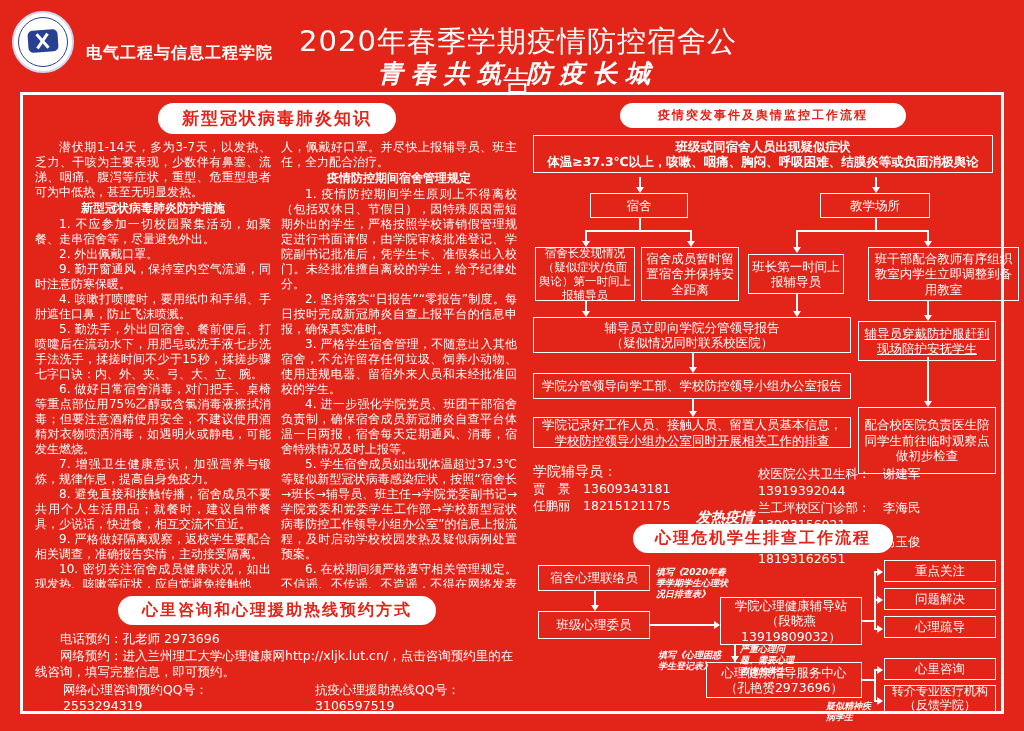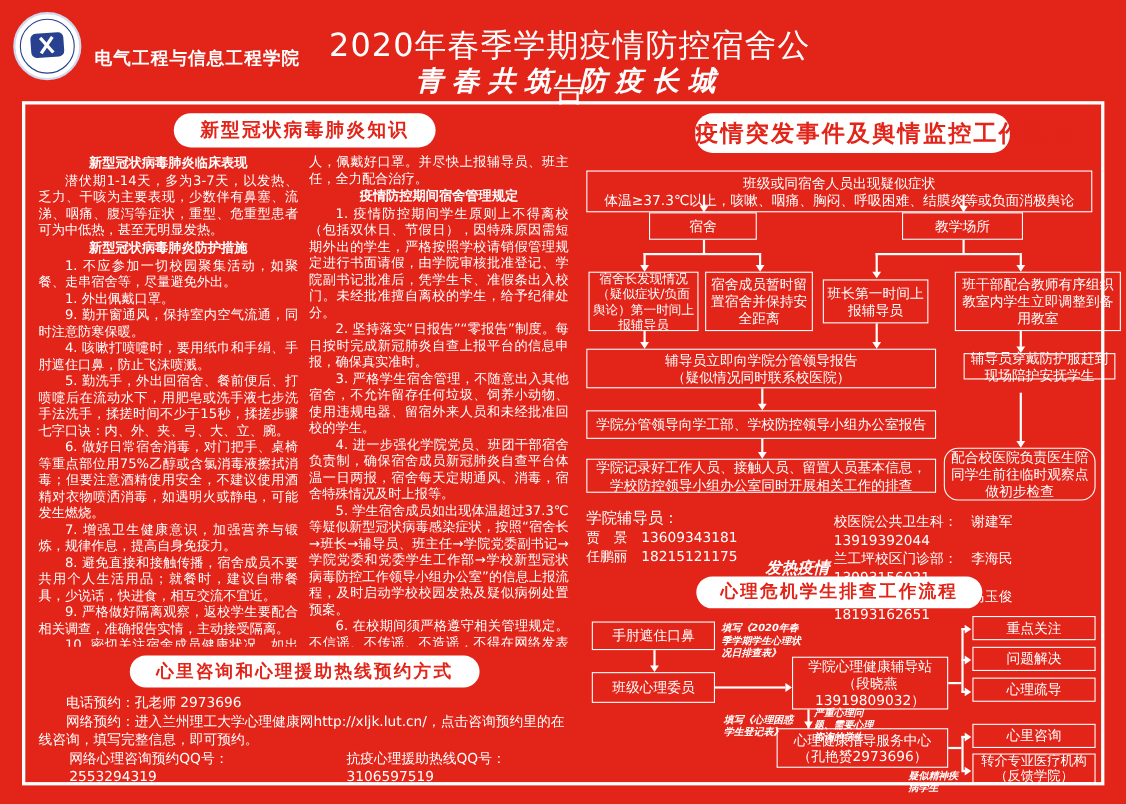--- a/index.html
+++ b/index.html
@@ -36,21 +36,21 @@
   .col .chead{text-align:center;font-weight:bold;text-indent:0;margin:1px 0;}
   .pill2{margin:8px auto 4px auto;width:318px;font-size:16px;padding:4px 0;}
   .hot{font-size:12.5px;line-height:16.5px;padding:2px 4px 0 4px;}
   .hot p{margin:0;text-indent:2em;}
   .qqrow{display:flex;gap:48px;padding-left:28px;margin-top:1px;}
   
   .right{position:absolute;left:505px;top:4px;width:474px;height:612px;}
   .fbox{position:absolute;border:1.5px solid #fff;box-sizing:border-box;
     display:flex;align-items:center;justify-content:center;text-align:center;
     font-size:12.5px;line-height:15.5px;padding:1px 3px;}
-  .pillA{position:absolute;left:104px;top:4px;width:286px;font-size:21px;padding:4px 0;}
+  .pillA{position:absolute;left:92px;top:4px;width:286px;font-size:12px;padding:4px 0;}
   .pillB{position:absolute;left:105px;top:425px;width:260px;font-size:16px;padding:4px 0;}
   .vl{position:absolute;width:1.5px;background:#fff;}
   .hl{position:absolute;height:1.5px;background:#fff;}
   .ahd{position:absolute;width:0;height:0;border-left:4px solid transparent;border-right:4px solid transparent;border-top:6px solid #fff;}
   .ahr{position:absolute;width:0;height:0;border-top:4px solid transparent;border-bottom:4px solid transparent;border-left:6px solid #fff;}
   .contacts{position:absolute;left:2px;top:364px;width:472px;font-size:12.5px;line-height:17px;}
   .c-left{position:absolute;left:3px;top:0;}
   .c-left .lbl{font-weight:normal;font-size:14px;}
   .c-mid{position:absolute;left:166px;top:14px;font-weight:bold;font-style:italic;font-size:14.5px;line-height:17px;text-align:center;margin-top:32px;}
   .c-right{position:absolute;left:228px;top:2px;}
@@ -70,25 +70,24 @@
   <div class="subtitle">青春共筑  防疫长城</div>
 </div>
 
 <div class="panel">
 
   <div class="left">
     <div class="pill pill1">新型冠状病毒肺炎知识</div>
 
     <div class="cols">
       <div class="col">
-        <p class="chead">新型冠状病毒肺炎临床表现</p>
         <p>潜伏期1-14天，多为3-7天，以发热、乏力、干咳为主要表现，少数伴有鼻塞、流涕、咽痛、腹泻等症状，重型、危重型患者可为中低热，甚至无明显发热。</p>
         <p class="chead">新型冠状病毒肺炎防护措施</p>
         <p>1. 不应参加一切校园聚集活动，如聚餐、走串宿舍等，尽量避免外出。</p>
-        <p>1. 外出佩戴口罩。</p>
+        <p>2. 外出佩戴口罩。</p>
         <p>9. 勤开窗通风，保持室内空气流通，同时注意防寒保暖。</p>
         <p>4. 咳嗽打喷嚏时，要用纸巾和手绢、手肘遮住口鼻，防止飞沫喷溅。</p>
         <p>5. 勤洗手，外出回宿舍、餐前便后、打喷嚏后在流动水下，用肥皂或洗手液七步洗手法洗手，揉搓时间不少于15秒，揉搓步骤七字口诀：内、外、夹、弓、大、立、腕。</p>
         <p>6. 做好日常宿舍消毒，对门把手、桌椅等重点部位用75%乙醇或含氯消毒液擦拭消毒；但要注意酒精使用安全，不建议使用酒精对衣物喷洒消毒，如遇明火或静电，可能发生燃烧。</p>
         <p>7. 增强卫生健康意识，加强营养与锻炼，规律作息，提高自身免疫力。</p>
         <p>8. 避免直接和接触传播，宿舍成员不要共用个人生活用品；就餐时，建议自带餐具，少说话，快进食，相互交流不宜近。</p>
         <p>9. 严格做好隔离观察，返校学生要配合相关调查，准确报告实情，主动接受隔离。</p>
         <p>10. 密切关注宿舍成员健康状况，如出现发热、咳嗽等症状，应自觉避免接触他</p>
       </div>
       <div class="col">
@@ -111,21 +110,21 @@
         <span>网络心理咨询预约QQ号：2553294319</span>
         <span>抗疫心理援助热线QQ号：3106597519</span>
       </div>
     </div>
   </div>
 
   <div class="right">
 
     <div class="pill pillA">疫情突发事件及舆情监控工作流程</div>
 
-    <div class="fbox twoline" style="left:5px;top:56px;width:460px;height:38px;">
+    <div class="fbox twoline" style="left:5px;top:36px;width:460px;height:38px;font-weight:bold;">
       <div>
         <span>班级或同宿舍人员出现疑似症状</span>
         <span>体温≥37.3℃以上，咳嗽、咽痛、胸闷、呼吸困难、结膜炎等或负面消极舆论</span>
       </div>
     </div>
 
     <div class="vl" style="left:111px;top:78px;height:11px;"></div>
     <div class="ahd" style="left:107.5px;top:88px;"></div>
     <div class="vl" style="left:347px;top:78px;height:11px;"></div>
     <div class="ahd" style="left:343.5px;top:88px;"></div>
@@ -157,29 +156,29 @@
     <div class="ahd" style="left:264.5px;top:212px;"></div>
     <div class="vl" style="left:399px;top:202px;height:15px;"></div>
     <div class="ahd" style="left:395.5px;top:216px;"></div>
 
     <div class="fbox twoline" style="left:5px;top:218px;width:318px;height:36px;">
       <div>
         <span>辅导员立即向学院分管领导报告</span>
         <span>（疑似情况同时联系校医院）</span>
       </div>
     </div>
-    <div class="fbox" style="left:348px;top:222px;width:138px;height:24px;">辅导员穿戴防护服赶到现场陪护安抚学生</div>
+    <div class="fbox" style="left:330px;top:222px;width:138px;height:40px;text-decoration:underline;">辅导员穿戴防护服赶到现场陪护安抚学生</div>
 
     <div class="vl" style="left:164px;top:254px;height:16px;"></div>
     <div class="ahd" style="left:160.5px;top:268px;"></div>
     <div class="vl" style="left:399px;top:258px;height:46px;"></div>
     <div class="ahd" style="left:395.5px;top:302px;"></div>
 
     <div class="fbox" style="left:5px;top:274px;width:318px;height:26px;">学院分管领导向学工部、学校防控领导小组办公室报告</div>
-    <div class="fbox" style="left:330px;top:308px;width:138px;height:48px;border-radius:13px;">配合校医院负责医生陪同学生前往临时观察点做初步检查</div>
+    <div class="fbox" style="left:330px;top:308px;width:138px;height:67px;">配合校医院负责医生陪同学生前往临时观察点做初步检查</div>
 
     <div class="vl" style="left:164px;top:300px;height:14px;"></div>
     <div class="ahd" style="left:160.5px;top:312px;"></div>
 
     <div class="fbox" style="left:5px;top:318px;width:318px;height:31px;">学院记录好工作人员、接触人员、留置人员基本信息，学校防控领导小组办公室同时开展相关工作的排查</div>
 
     <div class="contacts">
       <div class="c-left">
         <div class="lbl">学院辅导员：</div>
         <div>贾　景　13609343181</div>
@@ -191,21 +190,21 @@
       </div>
       <div class="c-right">
         <div>校医院公共卫生科：　谢建军 13919392044</div>
         <div>兰工坪校区门诊部：　李海民 13993156021</div>
         <div>彭家坪校区门诊部：　马玉俊 18193162651</div>
       </div>
     </div>
 
     <div class="pill pillB">心理危机学生排查工作流程</div>
 
-    <div class="fbox" style="left:10px;top:466px;width:112px;height:26px;">手肘遮住口鼻</div>
+    <div class="fbox" style="left:10px;top:466px;width:112px;height:26px;">宿舍心理联络员</div>
     <div class="vl" style="left:66px;top:492px;height:16px;"></div>
     <div class="ahd" style="left:62.5px;top:506px;"></div>
     <div class="fbox" style="left:10px;top:512px;width:112px;height:28px;">班级心理委员</div>
 
     <div class="note" style="left:128px;top:468px;width:78px;">填写《2020年春季学期学生心理状况日排查表》</div>
 
     <div class="hl" style="left:122px;top:525px;width:64px;"></div>
     <div class="ahr" style="left:186px;top:521.5px;"></div>
 
     <div class="fbox twoline" style="left:192px;top:498px;width:142px;height:48px;">

